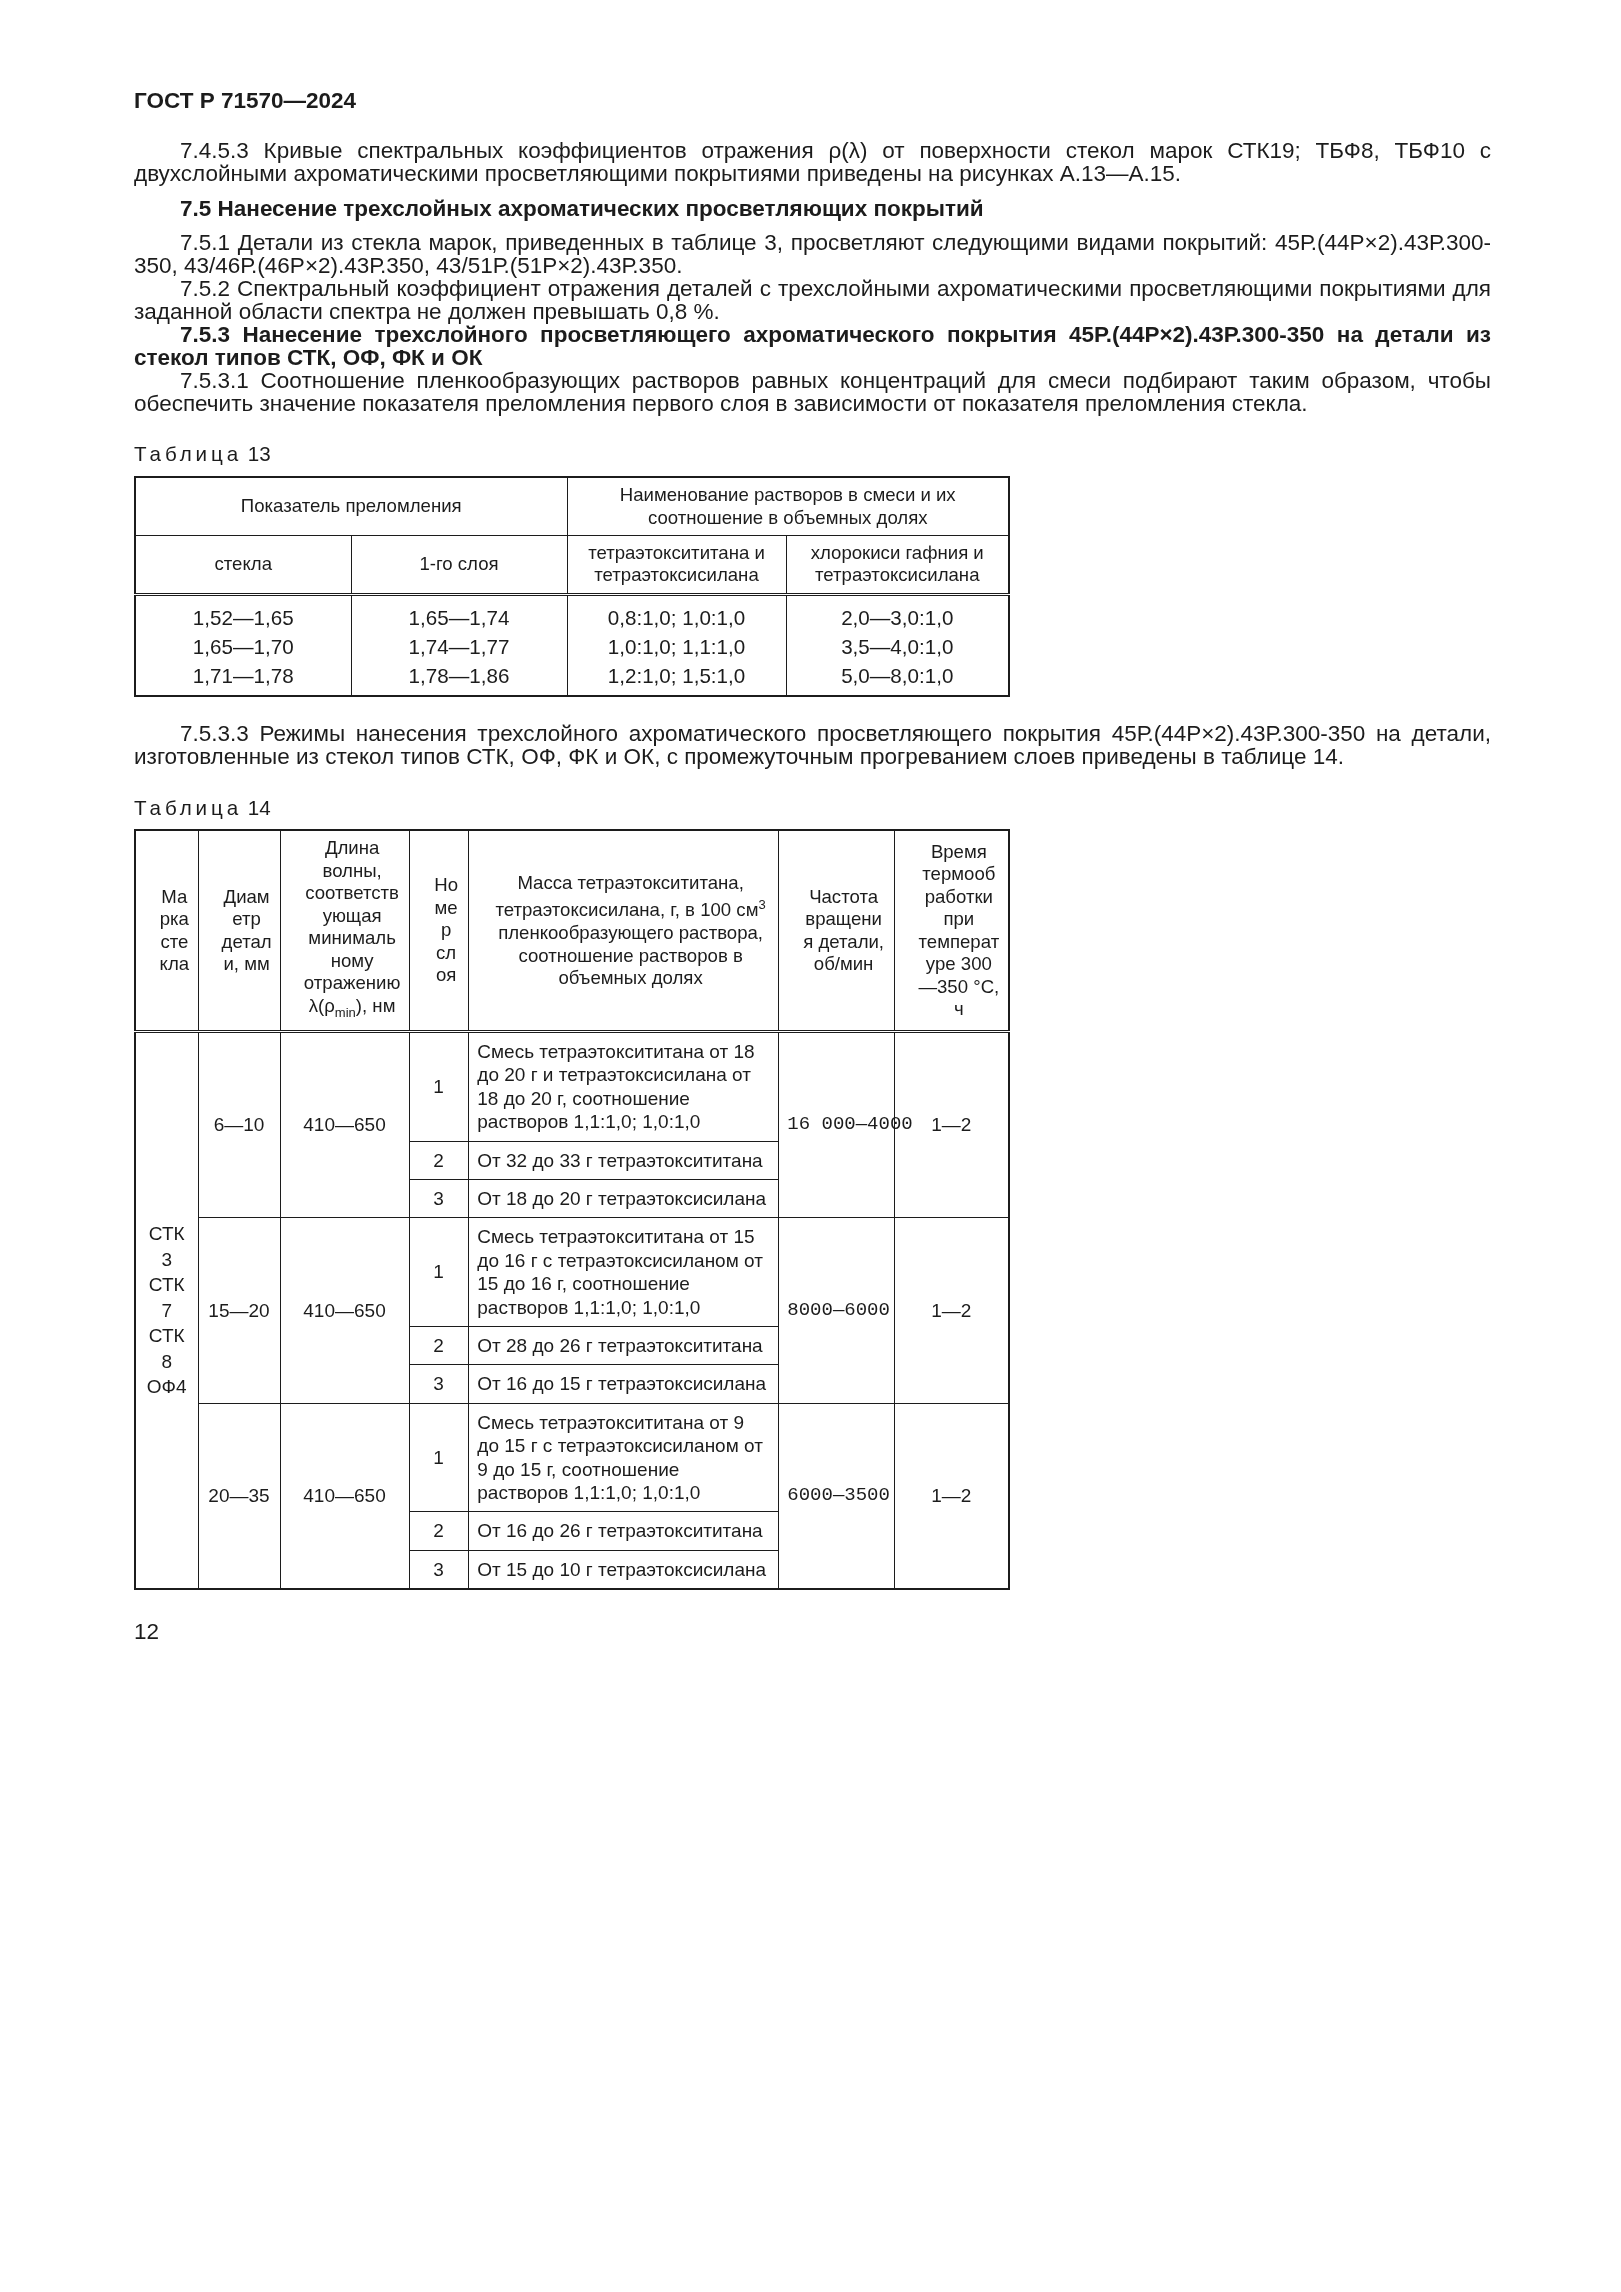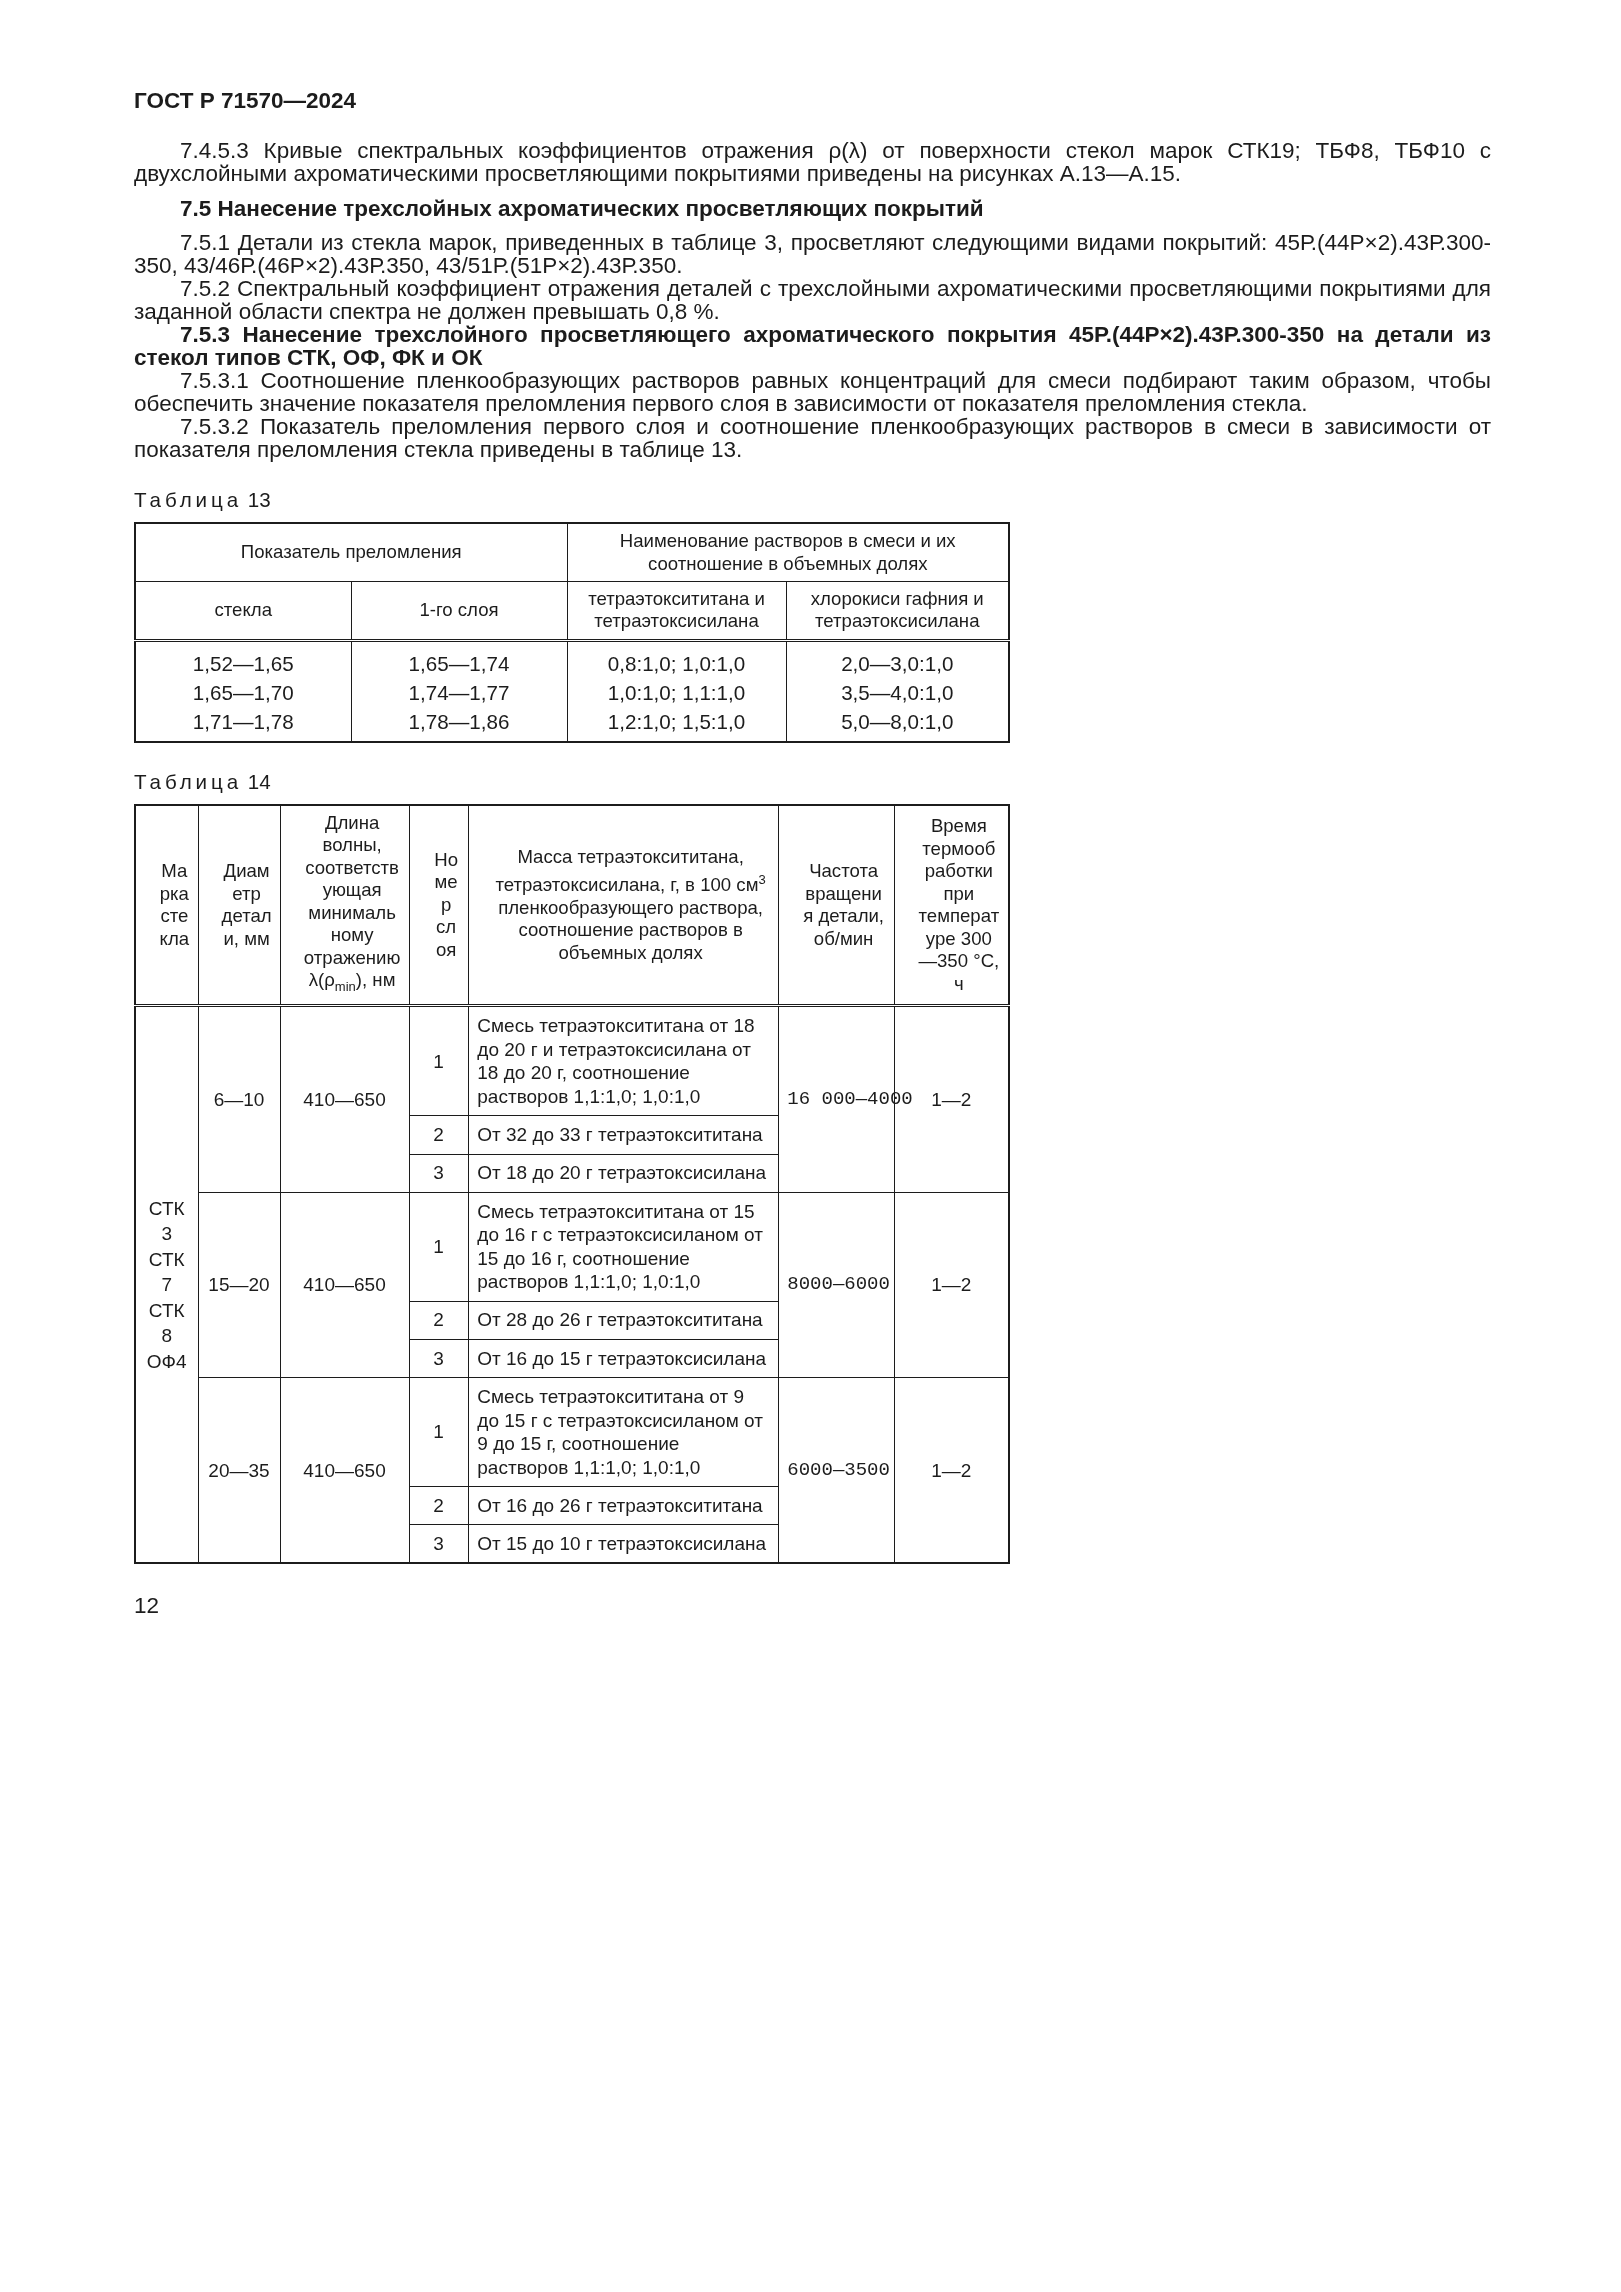--- a/index.html
+++ b/index.html
@@ -45,21 +45,20 @@
 <div class="content">
 
   <div class="doc-header">ГОСТ Р 71570—2024</div>
 
   <p class="body-p">7.4.5.3 Кривые спектральных коэффициентов отражения ρ(λ) от поверхности стекол марок СТК19; ТБФ8, ТБФ10 с двухслойными ахроматическими просветляющими покрытиями приведены на рисунках А.13—А.15.</p>
   <p class="body-p bold h75">7.5 Нанесение трехслойных ахроматических просветляющих покрытий</p>
   <p class="body-p">7.5.1 Детали из стекла марок, приведенных в таблице 3, просветляют следующими видами покрытий: 45Р.(44Р×2).43Р.300-350, 43/46Р.(46Р×2).43Р.350, 43/51Р.(51Р×2).43Р.350.</p>
   <p class="body-p">7.5.2 Спектральный коэффициент отражения деталей с трехслойными ахроматическими просветляющими покрытиями для заданной области спектра не должен превышать 0,8 %.</p>
   <p class="body-p bold">7.5.3  Нанесение трехслойного просветляющего ахроматического покрытия 45Р.(44Р×2).43Р.300-350 на детали из стекол типов СТК, ОФ, ФК и ОК</p>
   <p class="body-p">7.5.3.1 Соотношение пленкообразующих растворов равных концентраций для смеси подбирают таким образом, чтобы обеспечить значение показателя преломления первого слоя в зависимости от показателя преломления стекла.</p>
-  <p class="body-p">7.5.3.2 Показатель преломления первого слоя и соотношение пленкообразующих растворов в смеси в зависимости от показателя преломления стекла приведены в таблице 13.</p>
 
   <div class="table-label">
     <span class="spaced">Таблица</span>
     <span>13</span>
   </div>
 
   <table class="t13 mb-table">
     <colgroup>
       <col style="width:216px">
         <col style="width:216px">
@@ -93,20 +92,21 @@
       </tr>
       <tr class="last">
         <td>1,71—1,78</td>
         <td>1,78—1,86</td>
         <td>1,2:1,0; 1,5:1,0</td>
         <td>5,0—8,0:1,0</td>
       </tr>
     </tbody>
   </table>
 
+  <p class="body-p">7.5.3.3 Режимы нанесения трехслойного ахроматического просветляющего покрытия 45Р.(44Р×2).43Р.300-350 на детали, изготовленные из стекол типов СТК, ОФ, ФК и ОК, с промежуточным прогреванием слоев приведены в таблице 14.</p>
 
   <div class="table-label">
     <span class="spaced">Таблица</span>
     <span>14</span>
   </div>
 
   <table class="t14">
     <colgroup>
       <col style="width:63px">
         <col style="width:82px">

